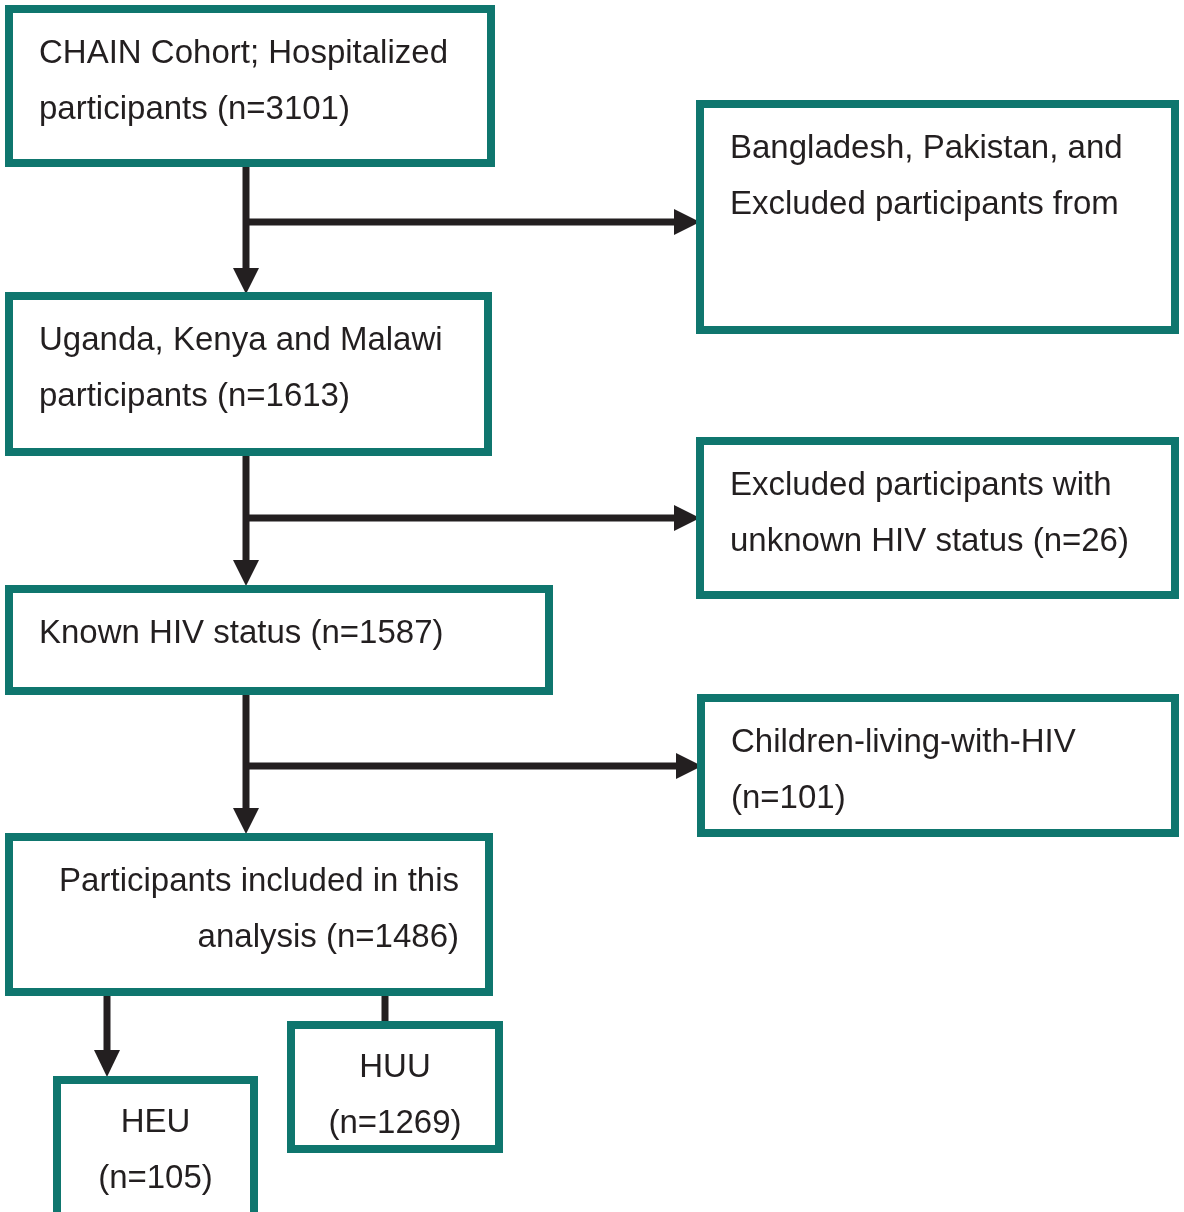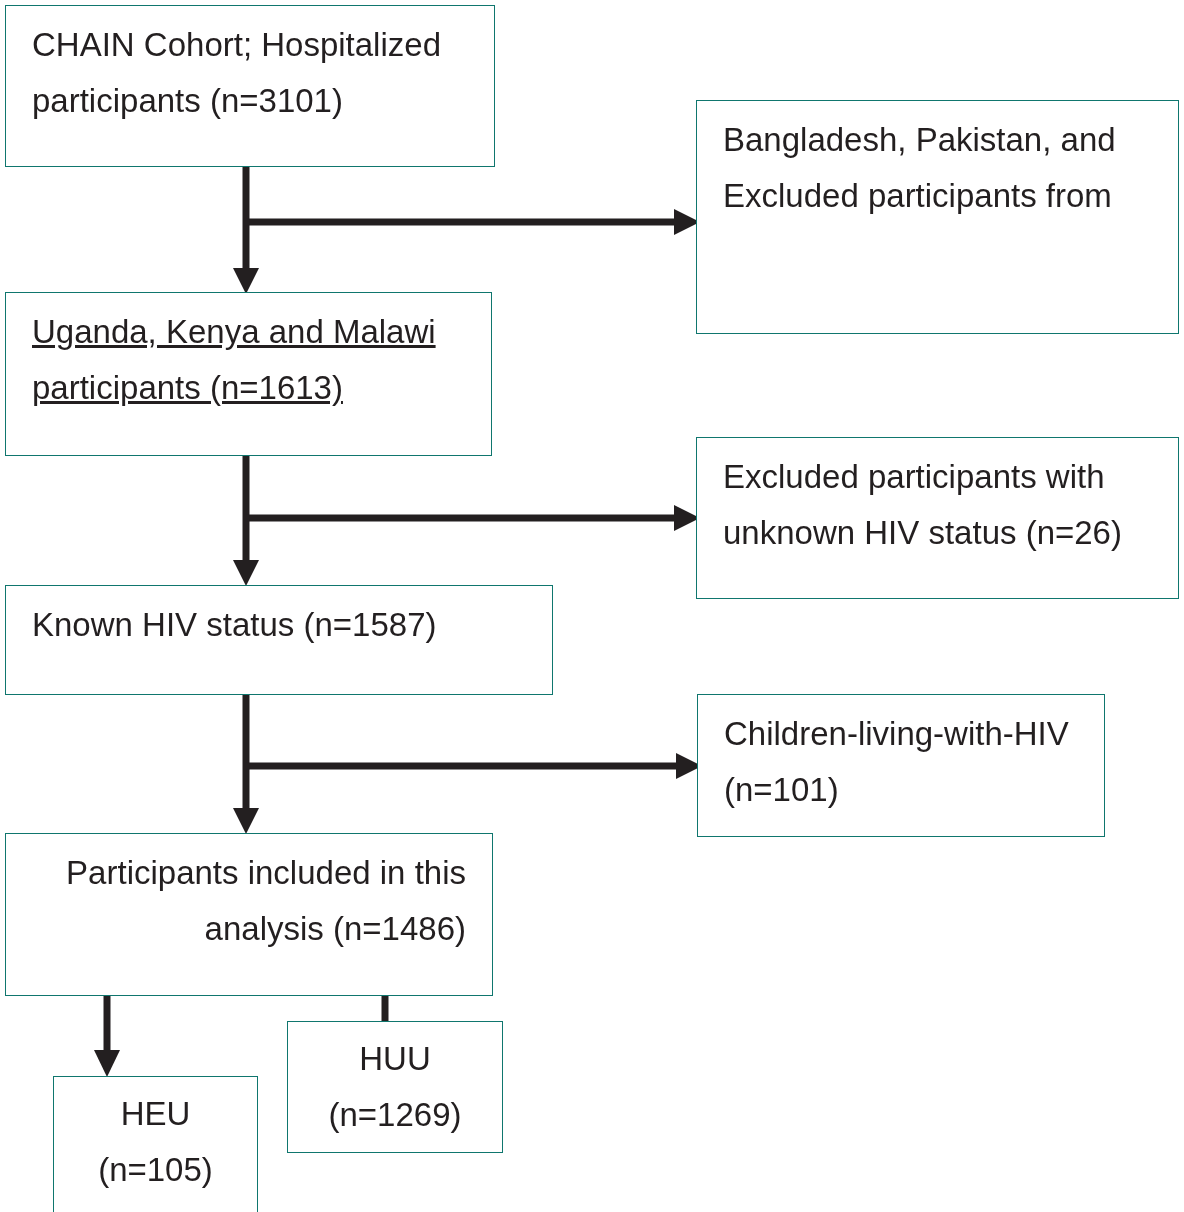--- a/index.html
+++ b/index.html
@@ -18,41 +18,41 @@
   }
   .connectors {
     position: absolute;
     left: 0;
     top: 0;
     z-index: 0;
   }
   .box {
     position: absolute;
     box-sizing: border-box;
-    border: 1px solid #0f766e;
+    border: 8px solid #0f766e;
     background: #ffffff;
     padding: 11px 26px;
     font-size: 33px;
     line-height: 56px;
     z-index: 1;
   }
   .box .line {
     white-space: nowrap;
   }
   .box.center {
     text-align: center;
     padding: 9px 6px;
   }
   
   .b-cohort   { left: 5px;   top: 5px;    width: 490px; height: 162px; }
   .b-excl1    { left: 696px; top: 100px;  width: 483px; height: 234px; }
-  .b-ukm      { left: 5px;   top: 292px;  width: 487px; height: 164px; text-decoration: underline; }
+  .b-ukm      { left: 5px;   top: 292px;  width: 487px; height: 164px; }
   .b-excl2    { left: 696px; top: 437px;  width: 483px; height: 162px; }
   .b-known    { left: 5px;   top: 585px;  width: 548px; height: 110px; }
-  .b-clwh     { left: 697px; top: 694px;  width: 408px; height: 143px; }
+  .b-clwh     { left: 697px; top: 694px;  width: 482px; height: 143px; }
   .b-included { left: 5px;   top: 833px;  width: 488px; height: 163px; text-align: right; }
   .b-heu      { left: 5px;   top: 1076px; width: 205px; height: 144px; margin-left: 48px; }
   .b-huu      { left: 287px; top: 1021px; width: 216px; height: 132px; }
 </style>
 </head>
 <body>
 
 <div class="canvas">
 
   <svg class="connectors" width="1184" height="1212" viewBox="0 0 1184 1212" aria-hidden="true">

